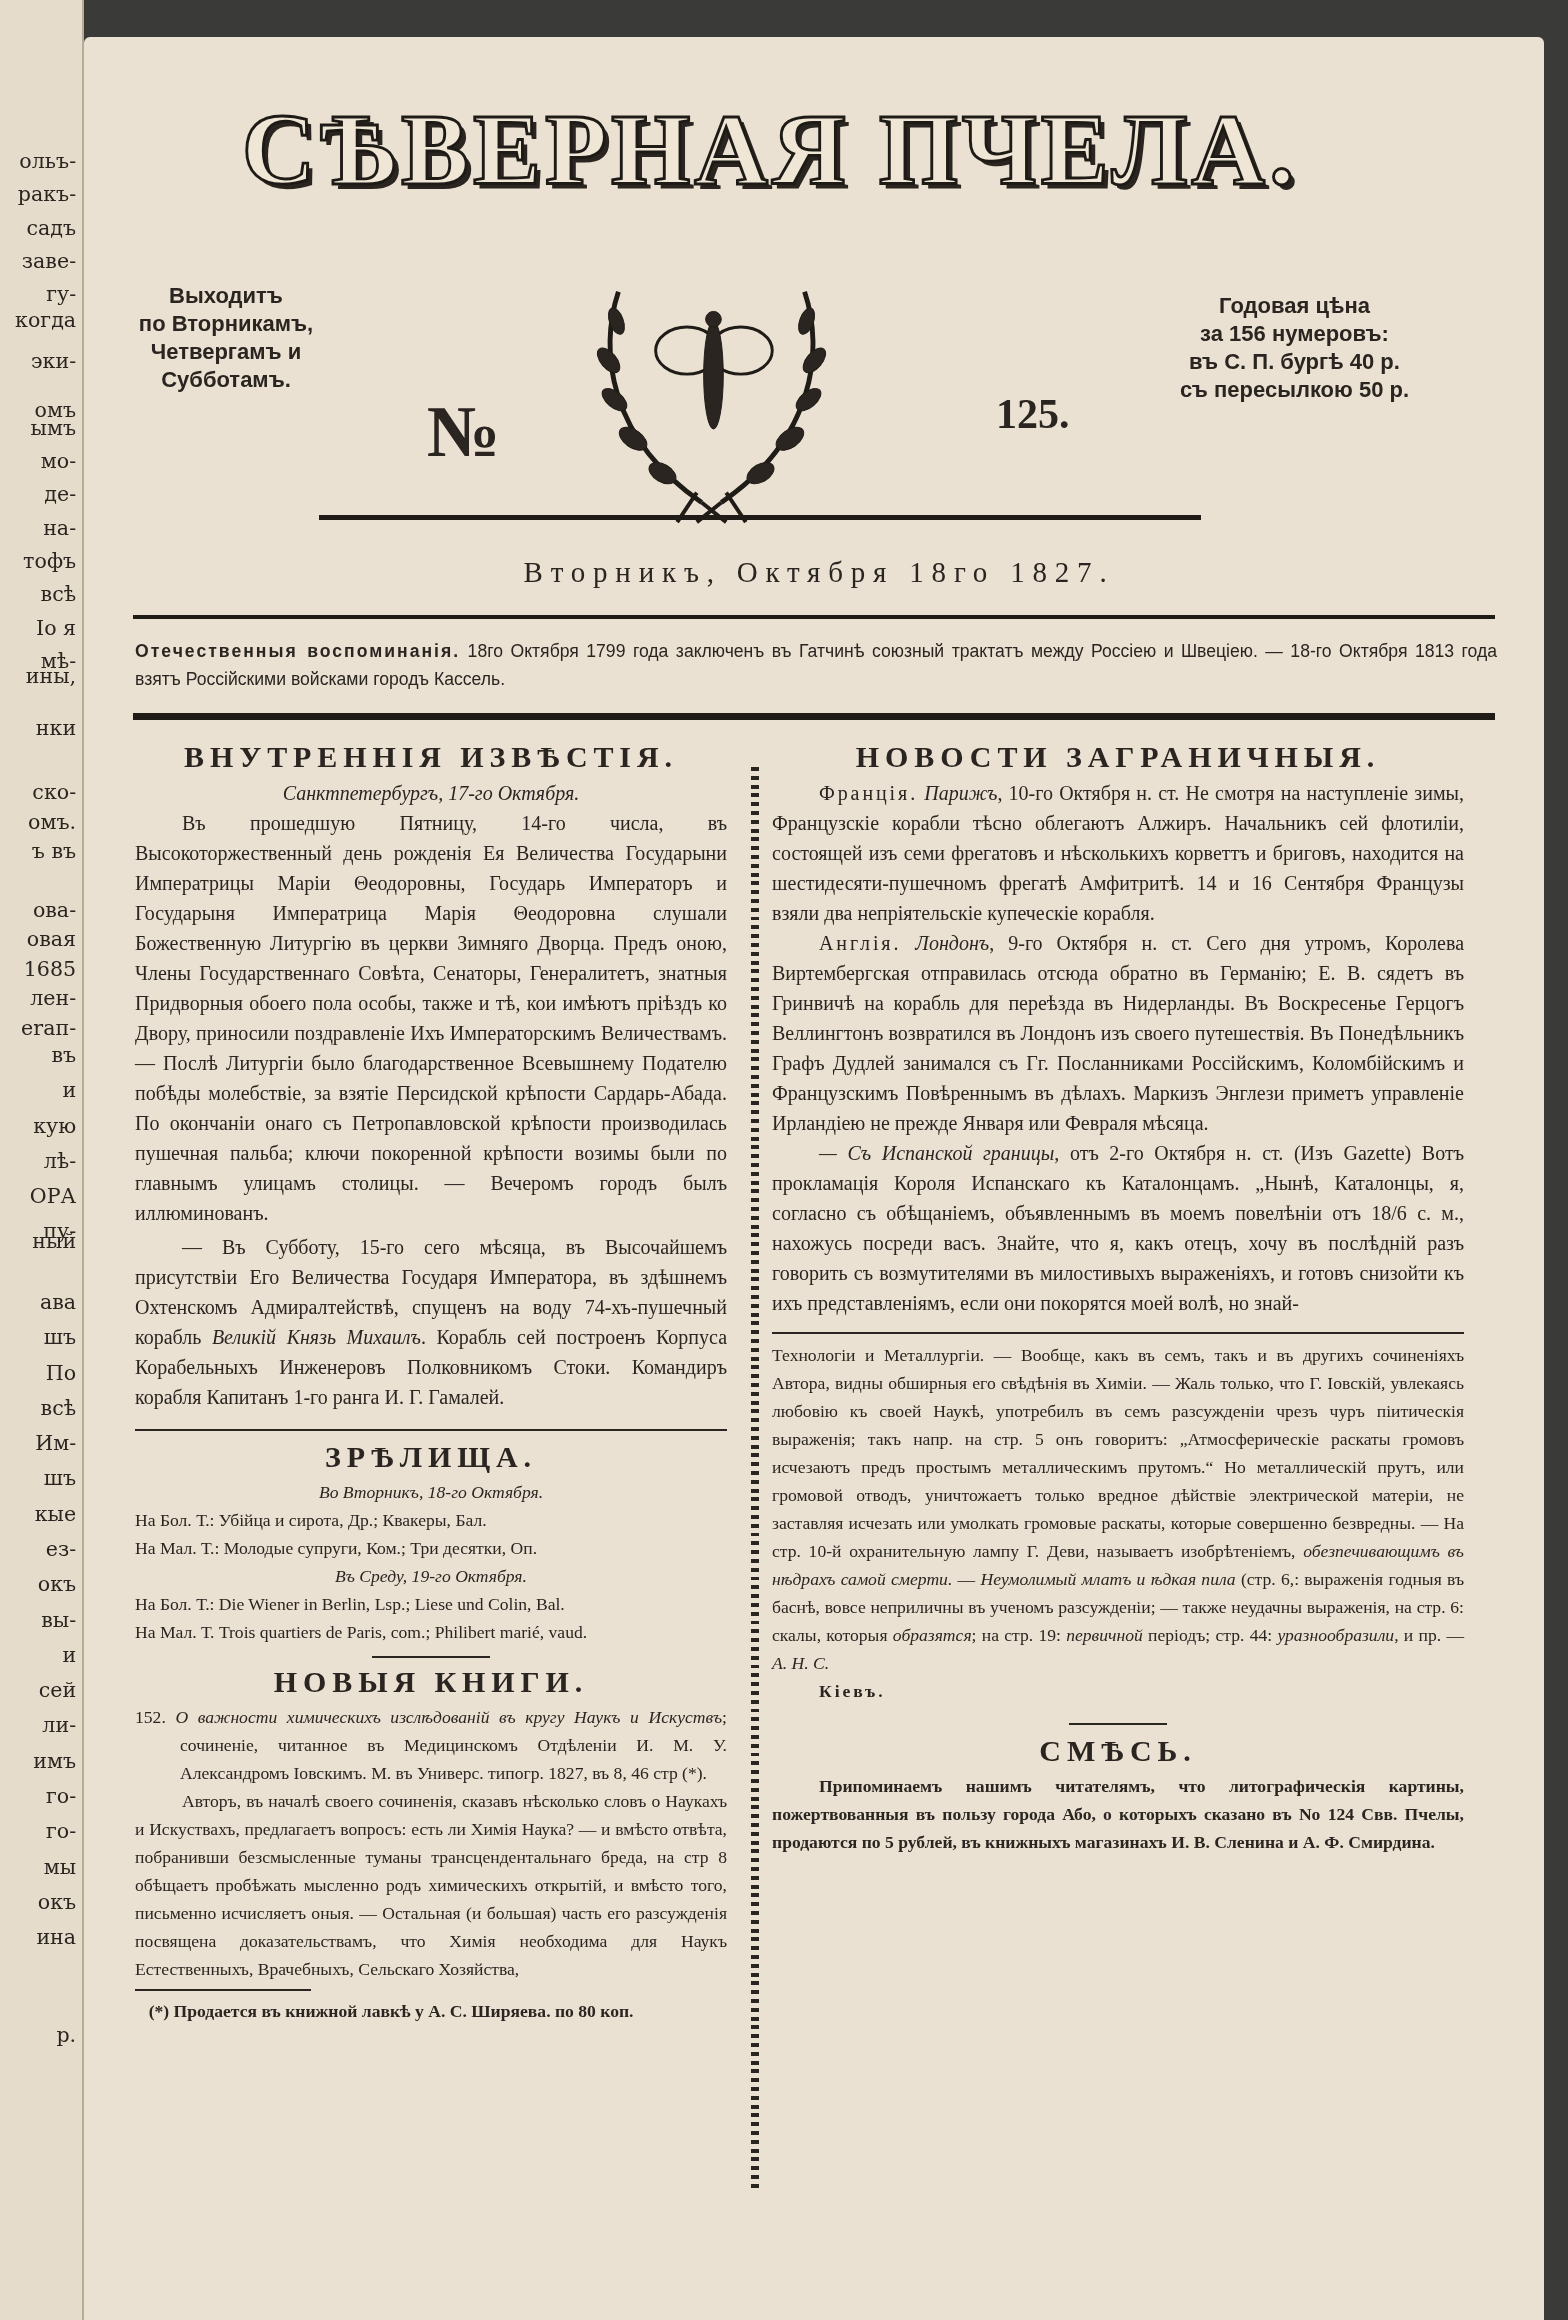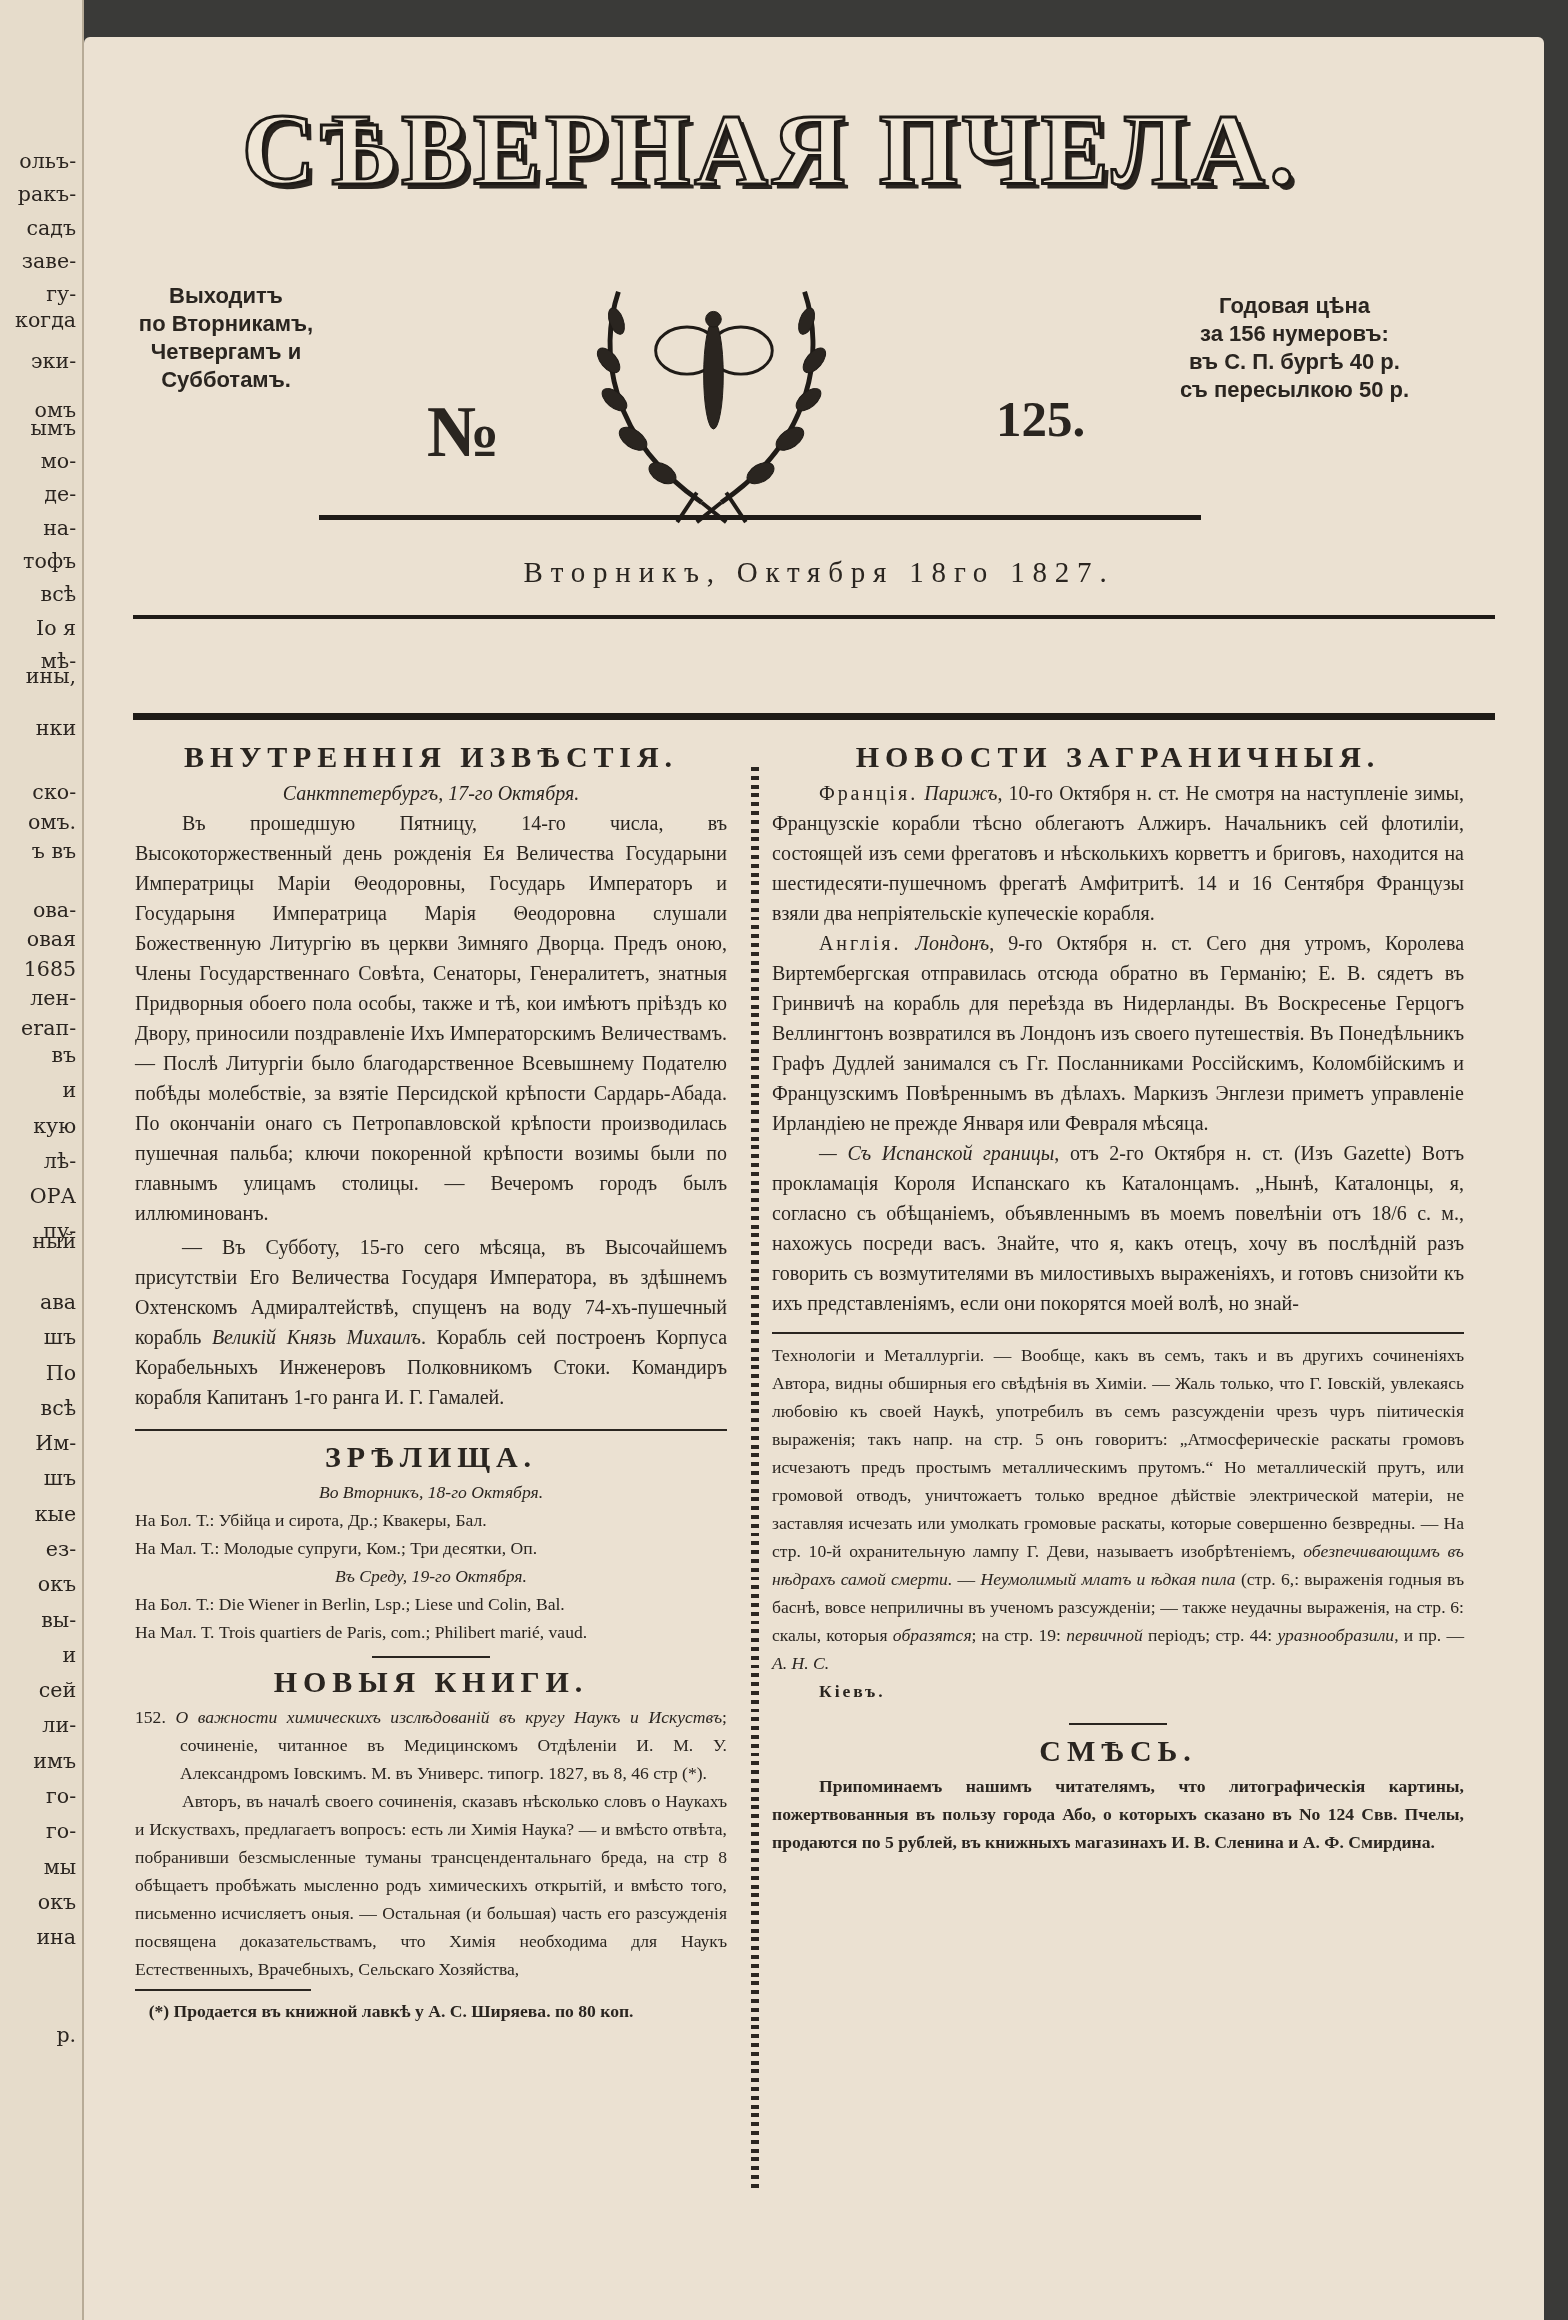--- a/index.html
+++ b/index.html
@@ -4,21 +4,21 @@
 <style>
   html,body{margin:0;padding:0;}
   body{width:1568px;height:2321px;background:#3a3a38;position:relative;overflow:hidden;font-family:"DejaVu Serif","Liberation Serif",serif;color:#2a2520;}
   .leftpage{position:absolute;left:0;top:0;width:82px;height:2321px;background:#e6dccb;border-right:2.9px solid #b7ab97;overflow:hidden;}
   .leftpage .frag{position:absolute;right:5.9px;font-size:20.6px;line-height:33px;text-align:right;white-space:nowrap;font-family:"DejaVu Serif",serif;color:#2b2520;}
   .page{position:absolute;left:84px;top:37px;width:1460px;height:2284px;background:#ebe1d2;border-radius:5.9px 5.9px 0 0;}
   .abs{position:absolute;}
   .title{left:98px;top:59px;width:1176px;text-align:center;font-family:"Liberation Serif","DejaVu Serif",serif;font-weight:bold;font-size:102px;letter-spacing:3.9px;color:#efe6d6;-webkit-text-stroke:2.9px #1e1a16;text-shadow:4.9px 4.9px 0 #2a2520;line-height:108px;}
   .side{font-family:"Liberation Sans Narrow","Liberation Sans",sans-serif;font-size:22px;line-height:28px;text-align:center;font-weight:bold;color:#2a2520;}
   .no-sign{left:343px;top:353px;font-size:73px;font-weight:bold;font-family:"Liberation Serif",serif;}
-  .no-val{left:912px;top:353px;font-size:51px;font-weight:bold;font-family:"Liberation Serif",serif;}
+  .no-val{left:912px;top:353px;font-size:42px;font-weight:bold;font-family:"Liberation Serif",serif;}
   .rule{position:absolute;background:#1f1b17;}
   .dateline{left:196px;top:519px;width:1078px;text-align:center;font-size:29px;letter-spacing:7.8px;font-family:"Liberation Serif",serif;}
   .memo{left:51px;top:600px;width:1362px;font-size:17.6px;line-height:28px;font-family:"Liberation Sans Narrow","Liberation Sans",sans-serif;text-align:justify;}
   .memo .lead{letter-spacing:2px;font-weight:bold;}
   .col{position:absolute;font-family:"Liberation Serif","DejaVu Serif",serif;font-size:20px;line-height:30px;text-align:justify;}
   .col p{margin:0;}
   .ind{text-indent:47px;}
   .h{text-align:center;font-weight:bold;letter-spacing:5.9px;font-size:30px;line-height:43px;font-family:"Liberation Serif",serif;}
   .sub{text-align:center;font-style:italic;}
   .it{font-style:italic;}
@@ -141,20 +141,24 @@
       <circle cx="137" cy="38" r="8"></circle>
     </g>
   </svg>
 
   <div class="rule" style="left:235px;top:478px;width:882px;height:4.9px;"></div>
 
   <div class="abs dateline">Вторникъ, Октября 18го 1827.</div>
 
   <div class="rule" style="left:49px;top:578px;width:1362px;height:3.9px;"></div>
 
+  <div class="abs memo">
+    <span class="lead">Отечественныя воспоминанія.</span>
+    <span>18го Октября 1799 года заключенъ въ Гатчинѣ союзный трактатъ между Россіею и Швеціею. — 18-го Октября 1813 года взятъ Россійскими войсками городъ Кассель.</span>
+  </div>
 
   <div class="rule" style="left:49px;top:676px;width:1362px;height:6.9px;"></div>
 
   <div class="wavy"></div>
 
   <div class="col" style="left:51px;top:698px;width:592px;">
     <div class="h">ВНУТРЕННІЯ ИЗВѢСТІЯ.</div>
     <p class="sub">Санктпетербургъ, 17-го Октября.</p>
     <p class="ind">Въ прошедшую Пятницу, 14-го числа, въ Высокоторжественный день рожденія Ея Величества Государыни Императрицы Маріи Θеодоровны, Государь Императоръ и Государыня Императрица Марія Θеодоровна слушали Божественную Литургію въ церкви Зимняго Дворца. Предъ оною, Члены Государственнаго Совѣта, Сенаторы, Генералитетъ, знатныя Придворныя обоего пола особы, также и тѣ, кои имѣютъ пріѣздъ ко Двору, приносили поздравленіе Ихъ Императорскимъ Величествамъ. — Послѣ Литургіи было благодарственное Всевышнему Подателю побѣды молебствіе, за взятіе Персидской крѣпости Сардарь-Абада. По окончаніи онаго съ Петропавловской крѣпости производилась пушечная пальба; ключи покоренной крѣпости возимы были по главнымъ улицамъ столицы. — Вечеромъ городъ былъ иллюминованъ.</p>
     <p class="ind" style="margin-top:3.9px;"><span>— Въ Субботу, 15-го сего мѣсяца, въ Высочайшемъ присутствіи Его Величества Государя Императора, въ здѣшнемъ Охтенскомъ Адмиралтействѣ, спущенъ на воду 74-хъ-пушечный корабль </span><span class="it">Великій Князь Михаилъ</span><span>. Корабль сей построенъ Корпуса Корабельныхъ Инженеровъ Полковникомъ Стоки. Командиръ корабля Капитанъ 1-го ранга И. Г. Гамалей.</span></p>

